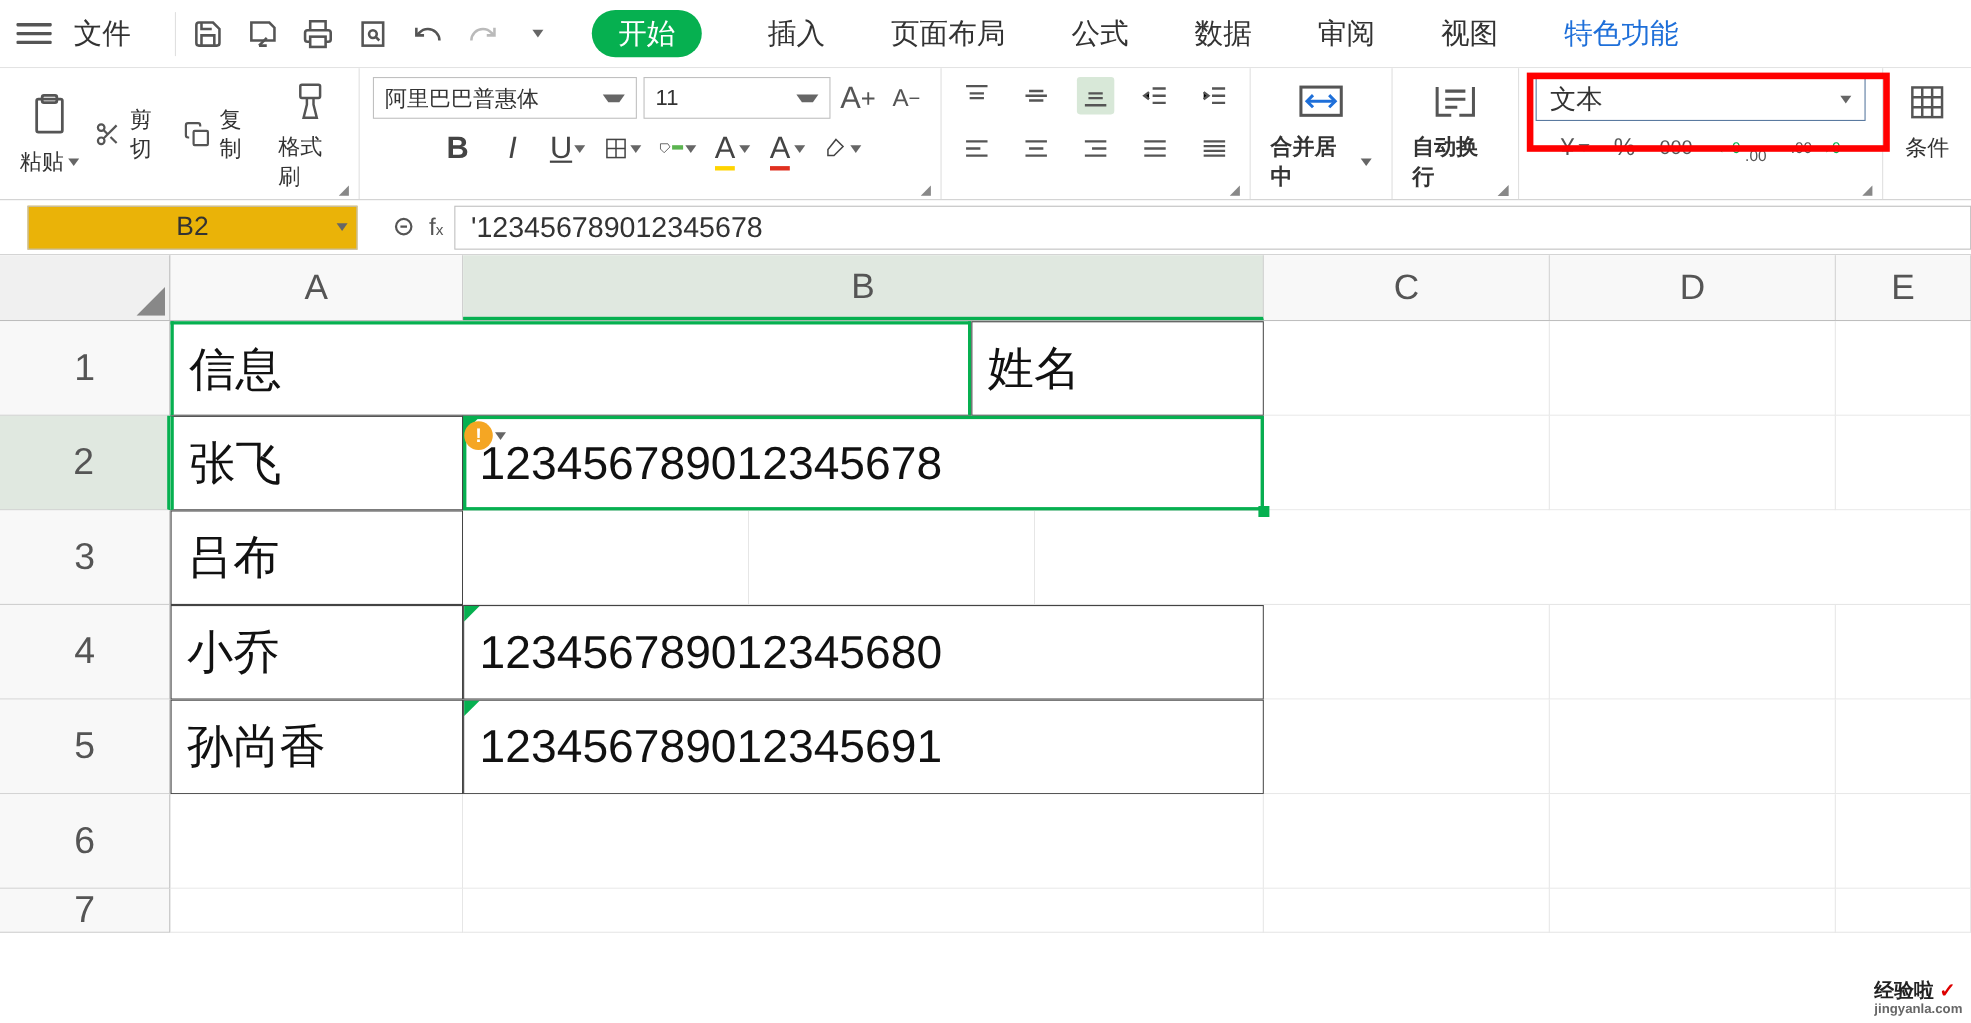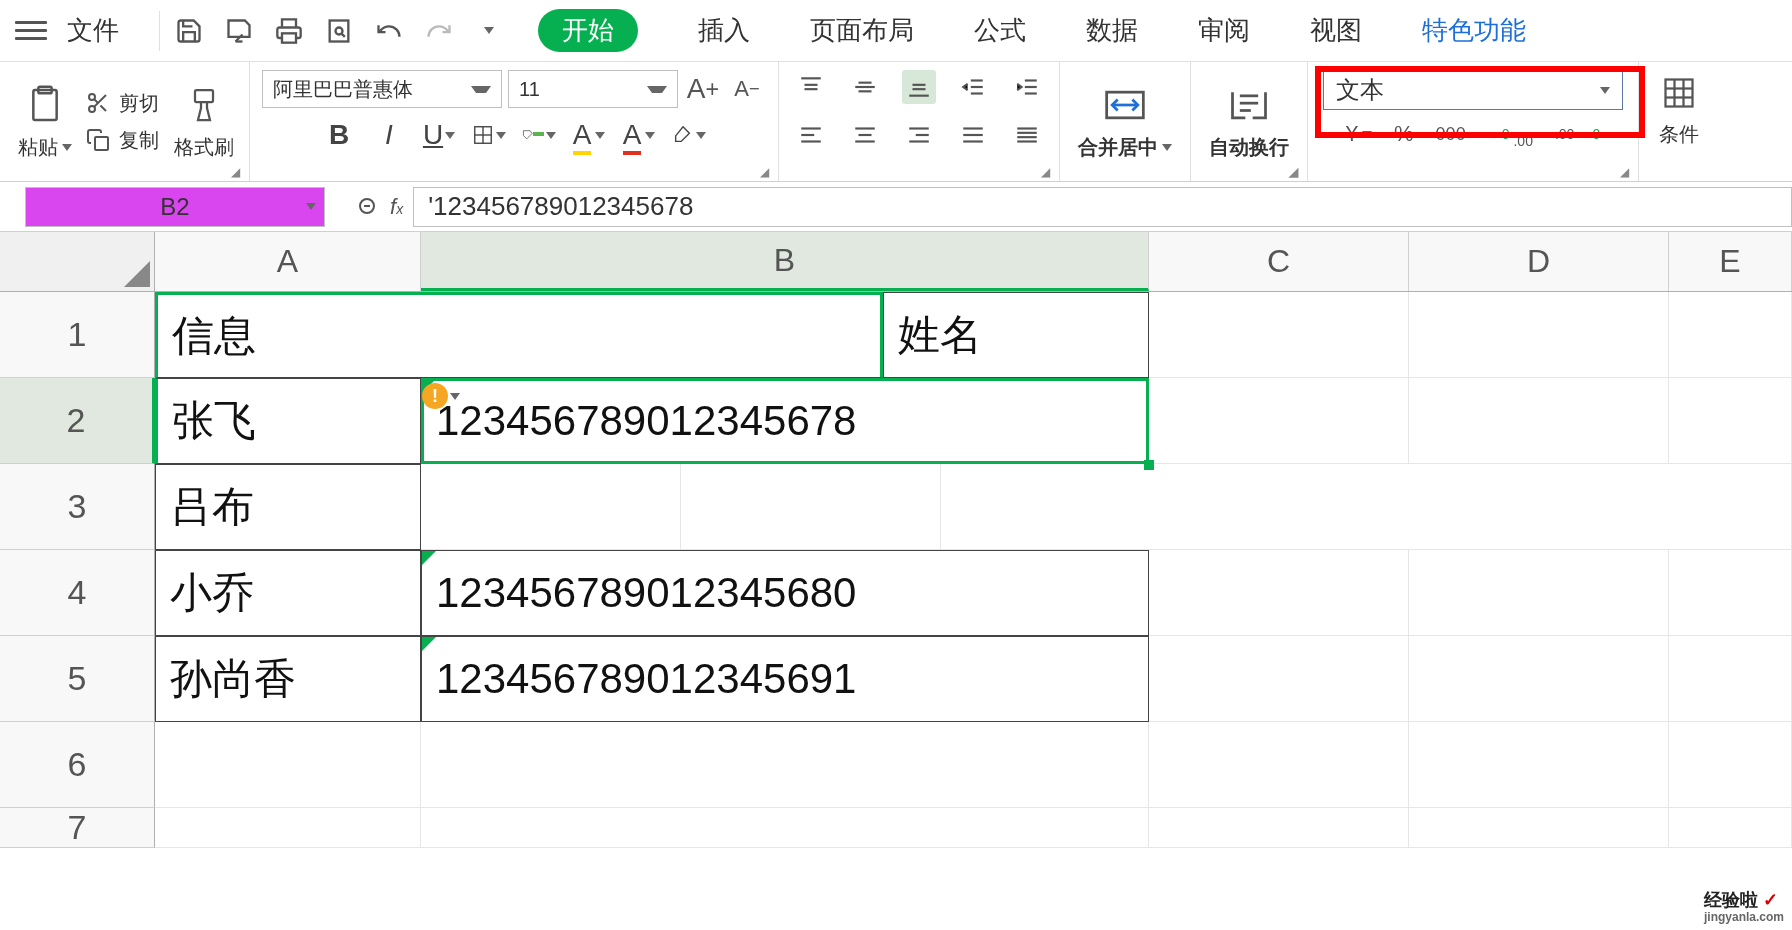--- a/index.html
+++ b/index.html
@@ -18,21 +18,21 @@
   .tab.active { background: #06b050; color: #fff; padding: 4px 24px; border-radius: 22px; }
   .tab.special { color: #1e6fd9; }
 
   
   .ribbon { display: flex; align-items: stretch; height: 120px; border-bottom: 1px solid #d0d0d0; background: #fff; position: relative; }
   .ribbon-group { display: flex; align-items: center; padding: 8px 15px; border-right: 1px solid #e0e0e0; position: relative; }
   .ribbon-group:last-child { border-right: none; }
   .big-btn { display: flex; flex-direction: column; align-items: center; gap: 6px; cursor: pointer; min-width: 60px; }
   .big-btn-icon { height: 45px; display: flex; align-items: center; justify-content: center; color: #555; }
   .big-btn-label { font-size: 20px; color: #333; display: flex; align-items: center; gap: 4px; }
-  .side-btns { display: flex; flex-direction: column; gap: 10px; margin-left: 10px; }
+  .side-btns { display: flex; flex-direction: row; gap: 10px; margin-left: 10px; }
   .small-btn { display: flex; align-items: center; gap: 8px; cursor: pointer; font-size: 20px; color: #333; }
   .small-btn .ico { width: 26px; height: 26px; display: flex; align-items: center; justify-content: center; color: #555; }
   .format-painter { display: flex; flex-direction: column; align-items: center; gap: 6px; cursor: pointer; margin-left: 15px; }
 
   
   .font-group { display: flex; flex-direction: column; gap: 10px; padding: 8px 12px; }
   .font-row1 { display: flex; gap: 6px; align-items: center; }
   .font-combo { border: 1px solid #c0c0c0; height: 38px; display: flex; align-items: center; padding: 0 10px; background: #fff; font-size: 20px; color: #333; }
   .font-combo .arrow { margin-left: auto; padding-left: 10px; font-size: 12px; color: #666; }
   .font-name { width: 240px; }
@@ -56,24 +56,24 @@
   .numfmt-btn { display: flex; align-items: center; gap: 4px; cursor: pointer; color: #555; font-size: 22px; }
   .red-box { position: absolute; border: 6px solid #ff0000; pointer-events: none; }
   #red-highlight { top: -4px; left: -8px; width: 330px; height: 72px; }
 
   .group-launcher { position: absolute; right: 4px; bottom: 2px; width: 14px; height: 14px; cursor: pointer; color: #888; font-size: 12px; }
 
   .cond-group { display: flex; flex-direction: column; align-items: center; gap: 6px; padding: 8px 10px; }
 
   
   .formula-bar { display: flex; align-items: center; height: 50px; border-bottom: 1px solid #d0d0d0; background: #fff; }
-  .name-box { width: 300px; height: 40px; border: 1px solid #c0c0c0; margin: 0 25px; display: flex; align-items: center; justify-content: center; font-size: 24px; color: #333; position: relative; background: #d946ef; }
+  .name-box { width: 300px; height: 40px; border: 1px solid #c0c0c0; margin: 0 25px; display: flex; align-items: center; justify-content: center; font-size: 24px; color: #333; position: relative; background: #eab308; }
   .name-box .arrow { position: absolute; right: 8px; font-size: 12px; color: #666; }
   .fx-icon { width: 36px; height: 36px; display: flex; align-items: center; justify-content: center; color: #555; cursor: pointer; margin-right: 4px; }
-  .fx-label { font-size: 22px; font-style: italic; color: #555; margin-right: 10px; }
+  .fx-label { font-size: 22px; color: #555; margin-right: 10px; }
   .formula-input { flex: 1; height: 40px; border: 1px solid #c0c0c0; padding: 0 14px; font-size: 26px; color: #333; display: flex; align-items: center; background: #fff; }
 
   
   .grid { position: relative; background: #fff; }
   .col-headers { display: flex; height: 60px; border-bottom: 1px solid #b0b0b0; }
   .corner { width: 155px; border-right: 1px solid #b0b0b0; background: #f0f0f0; display: flex; align-items: flex-end; justify-content: flex-end; padding: 4px; }
   .corner svg { fill: #888; }
   .col-h { border-right: 1px solid #d0d0d0; background: #f8f8f8; display: flex; align-items: center; justify-content: center; font-size: 32px; color: #555; }
   .col-h.selected { background: #e0e8e0; border-bottom: 3px solid #06b050; }
   .col-A { width: 266px; }

